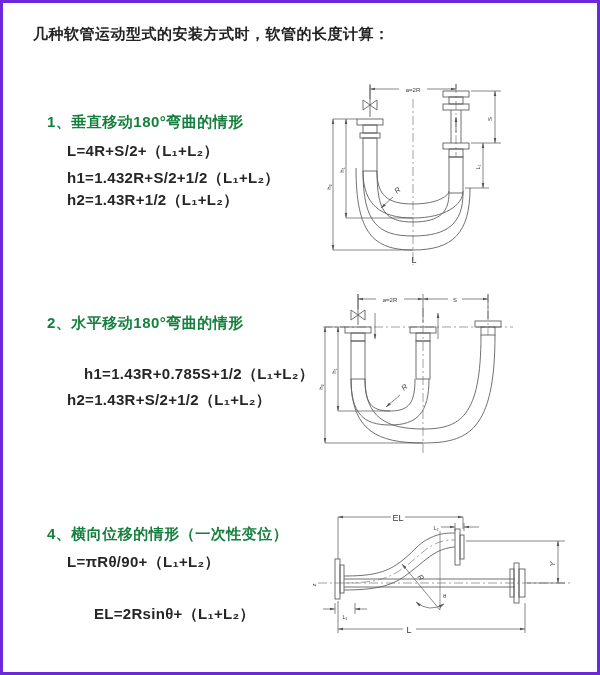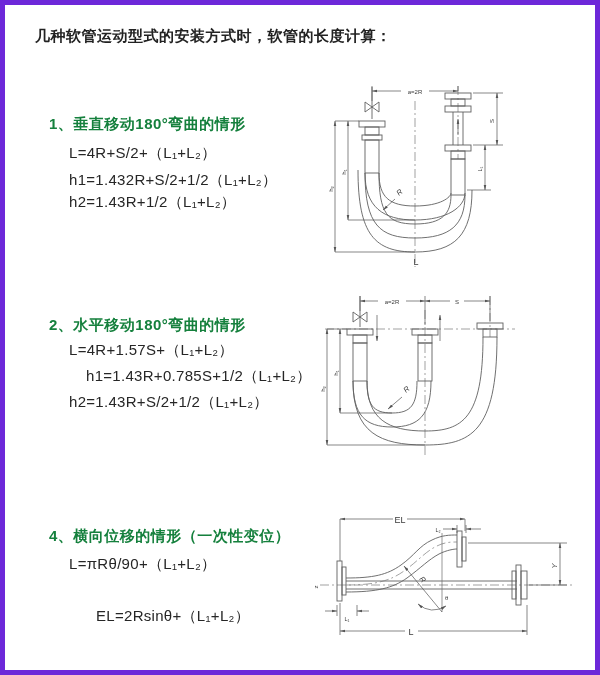--- a/index.html
+++ b/index.html
@@ -1,29 +1,29 @@
 <!DOCTYPE html>
 <html><head>
 <meta charset="utf-8">
 <style>
   html,body{margin:0;padding:0;background:#f6f6f6;}
   .page{
     position:relative;
     width:600px;height:675px;
     background:#ffffff;
-    border:5px solid #6d28d9;
+    border:3px solid #6d28d9;
     box-sizing:border-box;
     font-family:"Liberation Sans","DejaVu Sans",sans-serif;
     color:#2a2a2a;
     overflow:hidden;
   }
   .abs{position:absolute;white-space:nowrap;}
   .title{font-size:15px;font-weight:700;letter-spacing:0.5px;color:#222;}
   .heading{font-size:15px;font-weight:700;letter-spacing:0.5px;color:#15803d;}
-  .formula{font-size:15px;font-weight:400;letter-spacing:0.3px;color:#262626;}
+  .formula{font-size:15px;font-weight:700;letter-spacing:0.3px;color:#262626;}
   svg{position:absolute;overflow:visible;}
   svg .geo{stroke:#606060;stroke-width:0.9;fill:none;}
   svg .thin{stroke:#6b6b6b;stroke-width:0.7;fill:none;}
   svg .dim{stroke:#555555;stroke-width:0.7;fill:none;}
   svg .cl{stroke:#7a7a7a;stroke-width:0.7;fill:none;stroke-dasharray:9 3 2 3;}
   svg text{fill:#3a3a3a;font-family:"Liberation Sans","DejaVu Sans",sans-serif;}
   svg .lbl{font-size:6px;}
   svg .lblxs{font-size:5.5px;}
   svg .big{font-size:9px;}
   svg .ital{font-style:italic;font-size:7.5px;}
@@ -34,21 +34,20 @@
 <div class="page">
 
   <div class="abs title" style="left:30px;top:22px;">几种软管运动型式的安装方式时，软管的长度计算：</div>
 
   <div class="abs heading" style="left:44px;top:110px;">1、垂直移动180°弯曲的情形</div>
   <div class="abs formula" style="left:64px;top:139px;">L=4R+S/2+（L₁+L₂）</div>
   <div class="abs formula" style="left:64px;top:166px;">h1=1.432R+S/2+1/2（L₁+L₂）</div>
   <div class="abs formula" style="left:64px;top:188px;">h2=1.43R+1/2（L₁+L₂）</div>
 
   <div class="abs heading" style="left:44px;top:311px;">2、水平移动180°弯曲的情形</div>
-  <div class="abs formula" style="left:64px;top:336px;">L=4R+1.57S+（L₁+L₂）</div>
   <div class="abs formula" style="left:81px;top:362px;">h1=1.43R+0.785S+1/2（L₁+L₂）</div>
   <div class="abs formula" style="left:64px;top:388px;">h2=1.43R+S/2+1/2（L₁+L₂）</div>
 
   <div class="abs heading" style="left:44px;top:522px;">4、横向位移的情形（一次性变位）</div>
   <div class="abs formula" style="left:64px;top:550px;">L=πRθ/90+（L₁+L₂）</div>
   <div class="abs formula" style="left:64px;top:602px;margin-left:27px;">EL=2Rsinθ+（L₁+L₂）</div>
 
   <svg style="left:310px;top:70px;" width="290" height="195" viewBox="0 0 290 195">
     <defs>
       <marker id="ar1" viewBox="0 0 10 10" refX="9.5" refY="5" markerWidth="8" markerHeight="8" orient="auto-start-reverse">

